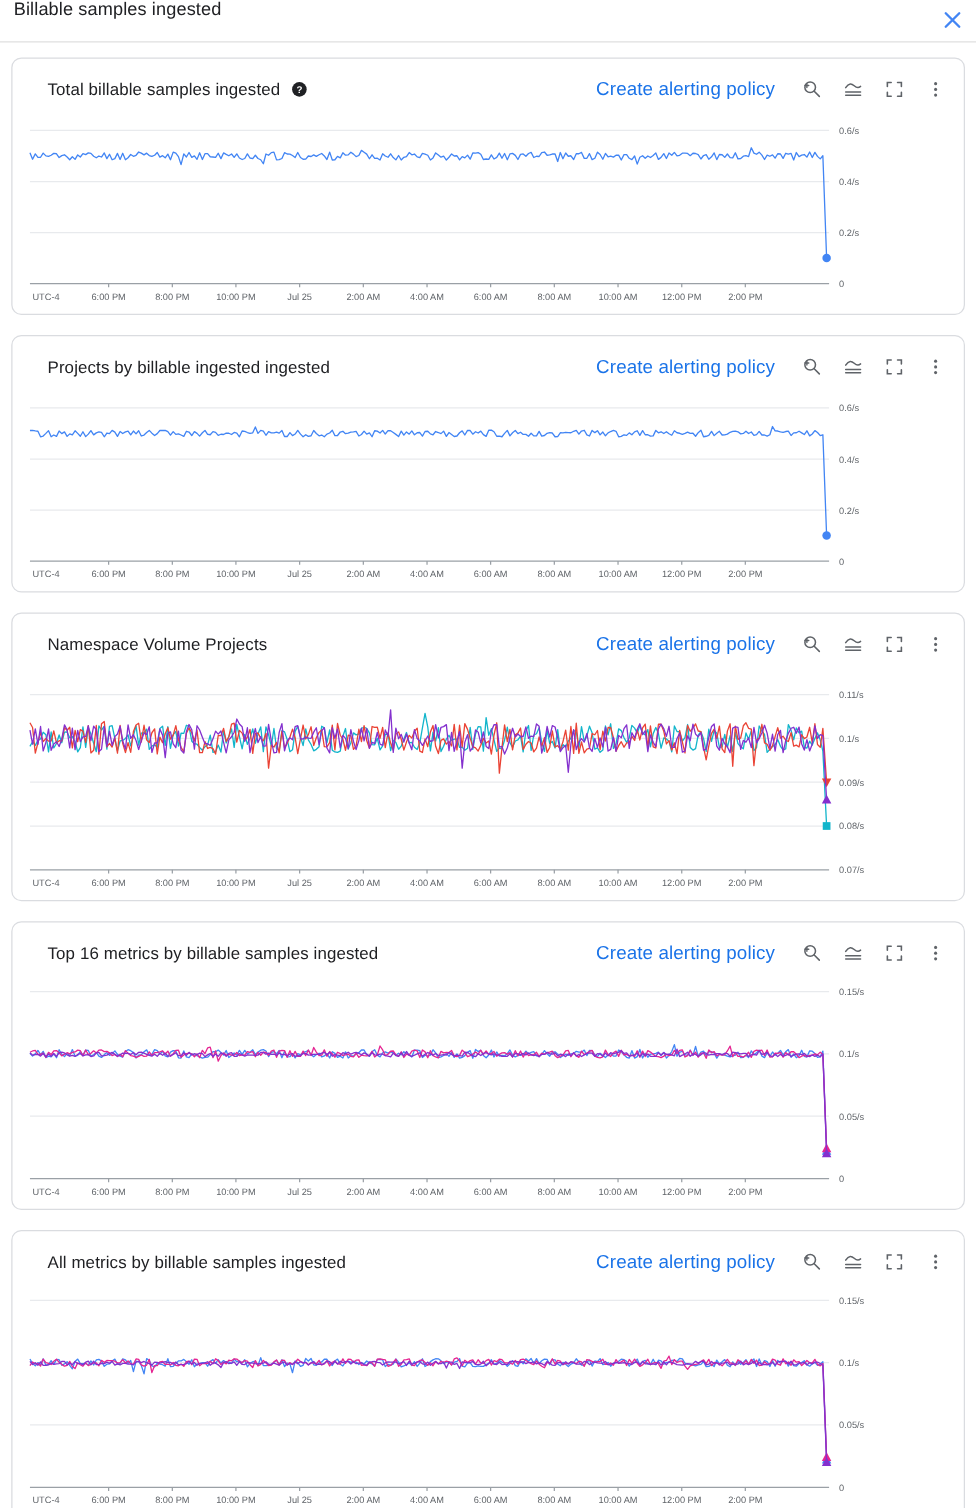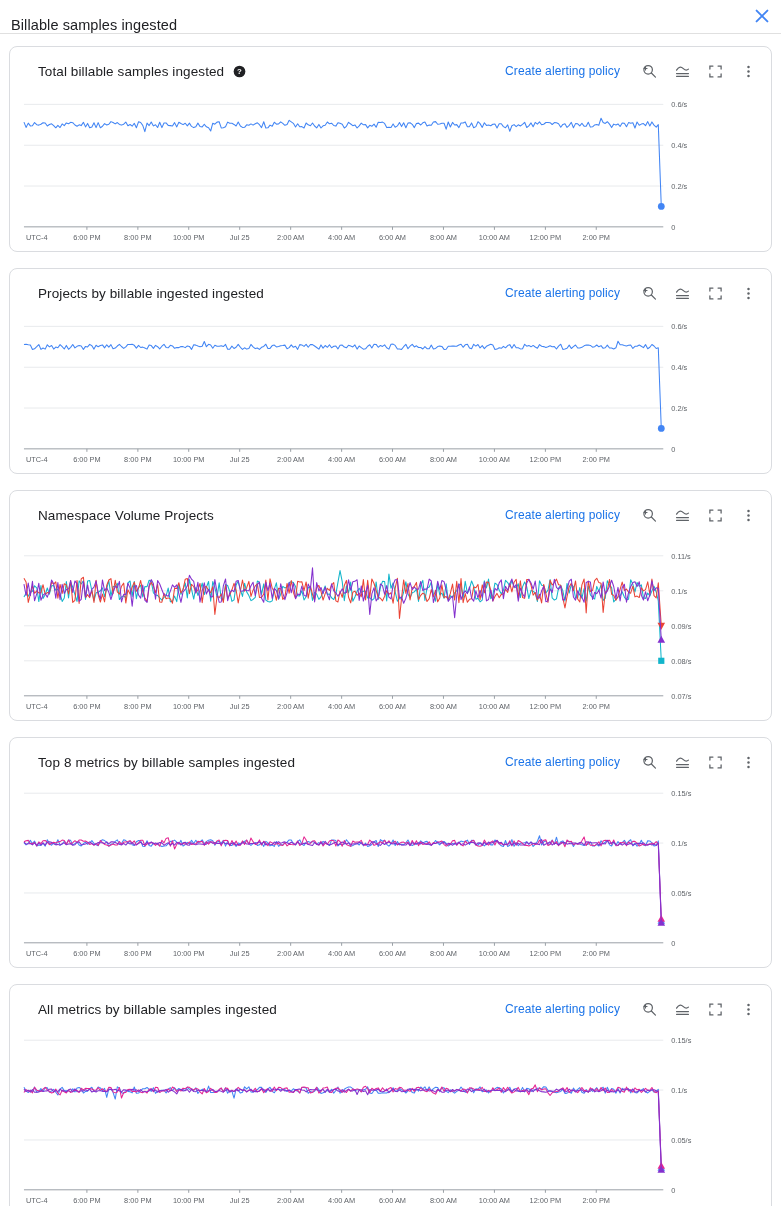--- a/index.html
+++ b/index.html
@@ -15,21 +15,21 @@
     min-height: 1206px;
     -webkit-font-smoothing: antialiased;
   }
 
   
   .dialog-header {
     position: relative;
     height: 33px;
     border-bottom: 1px solid #e0e0e0;
     display: flex;
-    align-items: flex-end;
+    align-items: flex-start;
     background: #fff;
   }
   .dialog-title {
     font-size: 14.5px;
     color: #202124;
     padding-left: 11px;
     letter-spacing: .1px;
   }
   .close-btn {
     position: absolute;
@@ -78,21 +78,21 @@
     width: 13px;
     height: 13px;
     margin-left: 9px;
     flex: 0 0 auto;
     cursor: pointer;
     display: inline-flex;
   }
   .head-spacer { flex: 1 1 auto; }
 
   .alert-link {
-    font-size: 12px;
+    font-size: 15px;
     color: #1a73e8;
     text-decoration: none;
     white-space: nowrap;
     cursor: pointer;
     letter-spacing: .1px;
     margin-left: 16px;
   }
 
   .icon-btn {
     width: 22px;
@@ -393,21 +393,21 @@
           <rect x="649.9" y="127.8" width="6.2" height="6.2" fill="#12b5cb"></rect>
           <polyline points="14.0,48.1 16.1,51.9 18.3,72.4 20.4,64.1 22.5,55.8 24.6,63.2 26.8,60.7 28.9,62.8 31.0,62.8 33.1,54.6 35.3,64.3 37.4,62.5 39.5,62.9 41.7,52.1 43.8,54.1 45.9,51.7 48.0,68.2 50.2,54.3 52.3,63.3 54.4,53.6 56.5,54.8 58.7,63.8 60.8,50.4 62.9,72.3 65.1,70.2 67.2,50.3 69.3,73.3 71.4,48.8 73.6,47.1 75.7,67.5 77.8,64.6 79.9,67.6 82.1,60.3 84.2,72.4 86.3,50.2 88.4,64.5 90.6,72.0 92.7,64.0 94.8,71.8 97.0,55.1 99.1,49.9 101.2,48.5 103.3,63.6 105.5,50.1 107.6,61.8 109.7,64.0 111.8,56.1 114.0,53.0 116.1,73.0 118.2,59.6 120.4,64.0 122.5,56.9 124.6,52.0 126.7,61.2 128.9,58.0 131.0,50.4 133.1,61.5 135.2,67.7 137.4,71.4 139.5,56.4 141.6,52.3 143.8,56.1 145.9,62.7 148.0,54.1 150.1,72.0 152.3,72.1 154.4,63.2 156.5,68.7 158.6,67.8 160.8,68.8 162.9,73.2 165.0,58.3 167.2,58.4 169.3,52.6 171.4,63.0 173.5,59.5 175.7,49.1 177.8,48.4 179.9,63.6 182.0,54.2 184.2,56.4 186.3,62.4 188.4,59.6 190.5,53.4 192.7,72.6 194.8,56.8 196.9,56.3 199.1,60.6 201.2,62.6 203.3,56.6 205.4,84.5 207.6,66.1 209.7,67.6 211.8,63.8 213.9,72.3 216.1,55.1 218.2,68.2 220.3,64.6 222.5,59.7 224.6,53.2 226.7,59.9 228.8,72.9 231.0,60.9 233.1,49.9 235.2,61.1 237.3,57.6 239.5,51.3 241.6,66.3 243.7,60.1 245.9,55.8 248.0,53.8 250.1,67.3 252.2,67.5 254.4,64.0 256.5,50.0 258.6,69.9 260.7,48.7 262.9,58.1 265.0,61.3 267.1,70.2 269.3,58.1 271.4,58.6 273.5,69.4 275.6,66.8 277.8,53.3 279.9,63.2 282.0,50.4 284.1,62.3 286.3,68.5 288.4,51.1 290.5,51.8 292.6,51.6 294.8,60.5 296.9,51.8 299.0,68.1 301.2,56.1 303.3,64.4 305.4,70.2 307.5,57.3 309.7,55.4 311.8,61.3 313.9,70.0 316.0,63.5 318.2,58.2 320.3,60.4 322.4,54.9 324.6,52.5 326.7,70.8 328.8,71.9 330.9,61.1 333.1,67.3 335.2,55.4 337.3,50.3 339.4,66.9 341.6,72.8 343.7,62.2 345.8,61.0 348.0,65.2 350.1,63.1 352.2,66.7 354.3,49.4 356.5,69.9 358.6,50.1 360.7,67.5 362.8,48.8 365.0,53.4 367.1,60.6 369.2,67.2 371.4,68.2 373.5,70.8 375.6,66.2 377.7,60.7 379.9,64.3 382.0,62.7 384.1,73.2 386.2,58.1 388.4,48.1 390.5,88.5 392.6,68.1 394.7,49.8 396.9,63.3 399.0,53.4 401.1,69.8 403.3,57.8 405.4,56.4 407.5,52.3 409.6,69.4 411.8,65.3 413.9,63.1 416.0,64.3 418.1,71.5 420.3,68.5 422.4,59.5 424.5,66.8 426.7,60.1 428.8,71.8 430.9,67.9 433.0,54.7 435.2,67.5 437.3,66.5 439.4,69.3 441.5,63.4 443.7,54.0 445.8,70.0 447.9,51.1 450.1,72.7 452.2,48.5 454.3,72.7 456.4,63.5 458.6,72.2 460.7,69.3 462.8,68.7 464.9,56.8 467.1,57.7 469.2,54.3 471.3,69.7 473.5,54.8 475.6,62.7 477.7,51.9 479.8,52.1 482.0,60.1 484.1,70.9 486.2,66.5 488.3,63.3 490.5,67.7 492.6,64.3 494.7,64.0 496.8,59.1 499.0,62.3 501.1,53.6 503.2,61.9 505.4,52.1 507.5,49.2 509.6,67.8 511.7,50.6 513.9,67.4 516.0,68.3 518.1,49.3 520.2,49.3 522.4,55.0 524.5,65.1 526.6,62.4 528.8,70.0 530.9,64.2 533.0,72.9 535.1,54.3 537.3,63.6 539.4,72.3 541.5,50.2 543.6,54.9 545.8,52.4 547.9,49.0 550.0,54.7 552.2,55.2 554.3,67.8 556.4,77.9 558.5,66.6 560.7,56.6 562.8,53.2 564.9,60.7 567.0,50.8 569.2,69.0 571.3,72.0 573.4,54.8 575.6,48.9 577.7,83.0 579.8,50.8 581.9,61.4 584.1,60.2 586.2,50.5 588.3,48.1 590.4,52.5 592.6,53.2 594.7,82.5 596.8,62.2 598.9,60.4 601.1,49.3 603.2,64.2 605.3,65.3 607.5,70.2 609.6,66.4 611.7,59.2 613.8,52.0 616.0,60.4 618.1,58.9 620.2,62.1 622.3,63.1 624.5,56.1 626.6,66.8 628.7,66.0 630.9,67.5 633.0,57.7 635.1,60.8 637.2,59.5 639.4,51.7 641.5,64.2 643.6,48.9 645.7,65.5 647.9,67.8 650.0,52.6 653.0,95.8" fill="none" stroke="#ea4335" stroke-width="1.05" stroke-linejoin="round"></polyline>
           <polygon points="653,99.8 649.2,92.8 656.8,92.8" fill="#ea4335"></polygon>
           <polyline points="14.0,54.0 16.1,65.3 18.3,53.0 20.4,65.5 22.5,51.1 24.6,70.7 26.8,63.8 28.9,53.1 31.0,70.2 33.1,65.1 35.3,63.3 37.4,67.1 39.5,61.3 41.7,49.8 43.8,53.7 45.9,68.2 48.0,52.5 50.2,69.7 52.3,54.2 54.4,63.3 56.5,59.4 58.7,59.0 60.8,50.5 62.9,62.5 65.1,50.8 67.2,53.8 69.3,71.2 71.4,69.3 73.6,51.2 75.7,67.1 77.8,54.8 79.9,66.3 82.1,59.2 84.2,57.1 86.3,50.9 88.4,62.4 90.6,69.2 92.7,49.8 94.8,60.6 97.0,57.7 99.1,62.3 101.2,69.5 103.3,62.4 105.5,56.4 107.6,57.5 109.7,51.3 111.8,71.9 114.0,64.3 116.1,64.3 118.2,53.2 120.4,58.0 122.5,76.1 124.6,56.5 126.7,55.4 128.9,65.0 131.0,68.1 133.1,54.9 135.2,70.0 137.4,72.4 139.5,55.0 141.6,49.5 143.8,53.7 145.9,69.2 148.0,50.5 150.1,53.9 152.3,59.7 154.4,64.9 156.5,64.9 158.6,66.3 160.8,61.0 162.9,54.8 165.0,57.2 167.2,54.7 169.3,63.6 171.4,72.3 173.5,61.8 175.7,59.3 177.8,55.7 179.9,45.1 182.0,49.1 184.2,51.3 186.3,63.1 188.4,52.1 190.5,72.1 192.7,60.9 194.8,52.7 196.9,64.0 199.1,59.1 201.2,66.8 203.3,66.7 205.4,49.4 207.6,62.6 209.7,72.2 211.8,71.9 213.9,55.9 216.1,48.8 218.2,70.7 220.3,62.7 222.5,60.1 224.6,61.7 226.7,51.2 228.8,50.4 231.0,60.9 233.1,61.1 235.2,59.5 237.3,60.4 239.5,60.6 241.6,55.6 243.7,52.1 245.9,65.7 248.0,54.5 250.1,52.0 252.2,68.3 254.4,72.2 256.5,52.1 258.6,60.5 260.7,53.0 262.9,68.3 265.0,58.2 267.1,60.6 269.3,68.9 271.4,53.6 273.5,63.1 275.6,69.6 277.8,62.4 279.9,52.5 282.0,62.7 284.1,52.8 286.3,68.6 288.4,63.9 290.5,64.7 292.6,55.9 294.8,65.3 296.9,66.2 299.0,53.9 301.2,59.0 303.3,37.7 305.4,71.9 307.5,52.4 309.7,60.9 311.8,57.4 313.9,63.6 316.0,57.1 318.2,64.3 320.3,69.7 322.4,53.6 324.6,60.8 326.7,62.7 328.8,66.2 330.9,62.9 333.1,58.7 335.2,63.1 337.3,62.5 339.4,49.6 341.6,60.2 343.7,51.7 345.8,51.2 348.0,49.6 350.1,70.4 352.2,55.8 354.3,71.0 356.5,62.7 358.6,55.3 360.7,84.5 362.8,63.8 365.0,57.6 367.1,70.8 369.2,67.9 371.4,53.8 373.5,55.6 375.6,64.2 377.7,55.5 379.9,67.1 382.0,68.8 384.1,54.8 386.2,49.7 388.4,49.6 390.5,67.6 392.6,67.0 394.7,73.2 396.9,68.1 399.0,60.3 401.1,52.5 403.3,59.5 405.4,57.1 407.5,59.1 409.6,59.1 411.8,51.4 413.9,60.6 416.0,58.8 418.1,59.2 420.3,49.0 422.4,50.9 424.5,72.5 426.7,64.2 428.8,51.1 430.9,59.6 433.0,50.4 435.2,51.5 437.3,60.1 439.4,71.3 441.5,68.1 443.7,66.1 445.8,87.8 447.9,65.3 450.1,53.6 452.2,69.6 454.3,63.6 456.4,60.8 458.6,63.6 460.7,56.7 462.8,68.2 464.9,71.1 467.1,60.7 469.2,67.8 471.3,60.2 473.5,67.6 475.6,51.8 477.7,70.8 479.8,69.4 482.0,59.9 484.1,71.0 486.2,58.2 488.3,60.2 490.5,52.8 492.6,49.8 494.7,68.7 496.8,56.1 499.0,60.2 501.1,53.6 503.2,48.9 505.4,57.6 507.5,54.5 509.6,71.2 511.7,57.9 513.9,63.7 516.0,67.2 518.1,53.0 520.2,49.2 522.4,52.8 524.5,59.0 526.6,50.9 528.8,67.8 530.9,67.9 533.0,60.7 535.1,56.5 537.3,71.7 539.4,70.8 541.5,58.6 543.6,62.5 545.8,49.2 547.9,57.2 550.0,59.3 552.2,56.0 554.3,70.0 556.4,69.3 558.5,59.9 560.7,51.0 562.8,49.1 564.9,66.9 567.0,70.1 569.2,60.7 571.3,64.9 573.4,67.3 575.6,72.1 577.7,52.4 579.8,51.4 581.9,51.8 584.1,69.4 586.2,62.2 588.3,63.7 590.4,60.1 592.6,68.0 594.7,51.8 596.8,64.2 598.9,60.8 601.1,56.1 603.2,50.1 605.3,56.4 607.5,68.6 609.6,57.3 611.7,70.8 613.8,57.5 616.0,54.2 618.1,72.1 620.2,62.4 622.3,56.6 624.5,52.5 626.6,51.7 628.7,56.5 630.9,51.6 633.0,65.1 635.1,70.0 637.2,61.6 639.4,70.7 641.5,65.1 643.6,50.6 645.7,60.6 647.9,57.7 650.0,58.4 653.0,109.8" fill="none" stroke="#8430ce" stroke-width="1.05" stroke-linejoin="round"></polyline>
           <polygon points="653,105.8 649.2,112.8 656.8,112.8" fill="#8430ce"></polygon>
         </svg>
       </div>
     </div>
     <div class="chart-card">
       <div class="card-head">
-        <div class="card-title">Top 8 metrics by billable samples ingested</div>
+        <div class="card-title">Top 16 metrics by billable samples ingested</div>
         <div class="head-spacer"></div>
         <a class="alert-link">Create alerting policy</a>
         <button class="icon-btn" title="Zoom out">
           <svg width="17" height="17" viewBox="0 0 20 20">
             <g fill="none" stroke="#5f6368" stroke-width="1.45" stroke-linecap="round">
               <circle cx="8.4" cy="8" r="5"></circle>
               <path d="M12.2 11.7 L17 16.6"></path>
               <path d="M5.3 4.6 L5.3 8.2 M3.5 6.4 L7.1 6.4" stroke-width="1.3"></path>
             </g>
           </svg>

